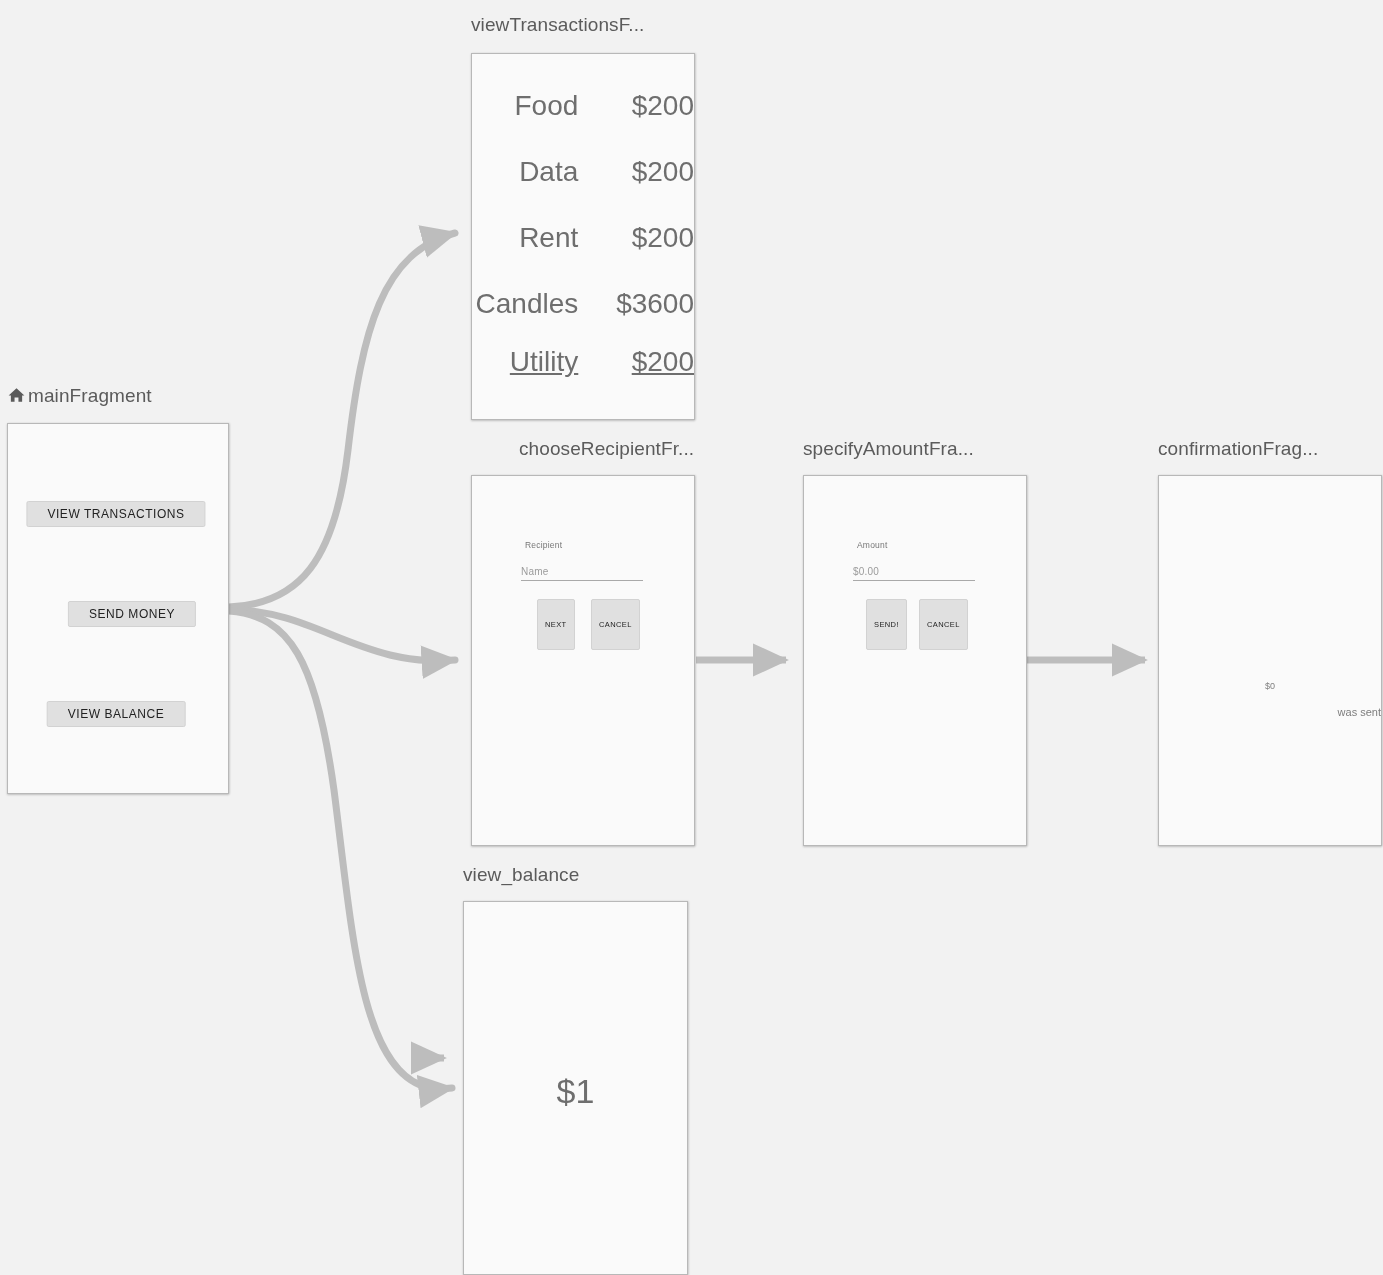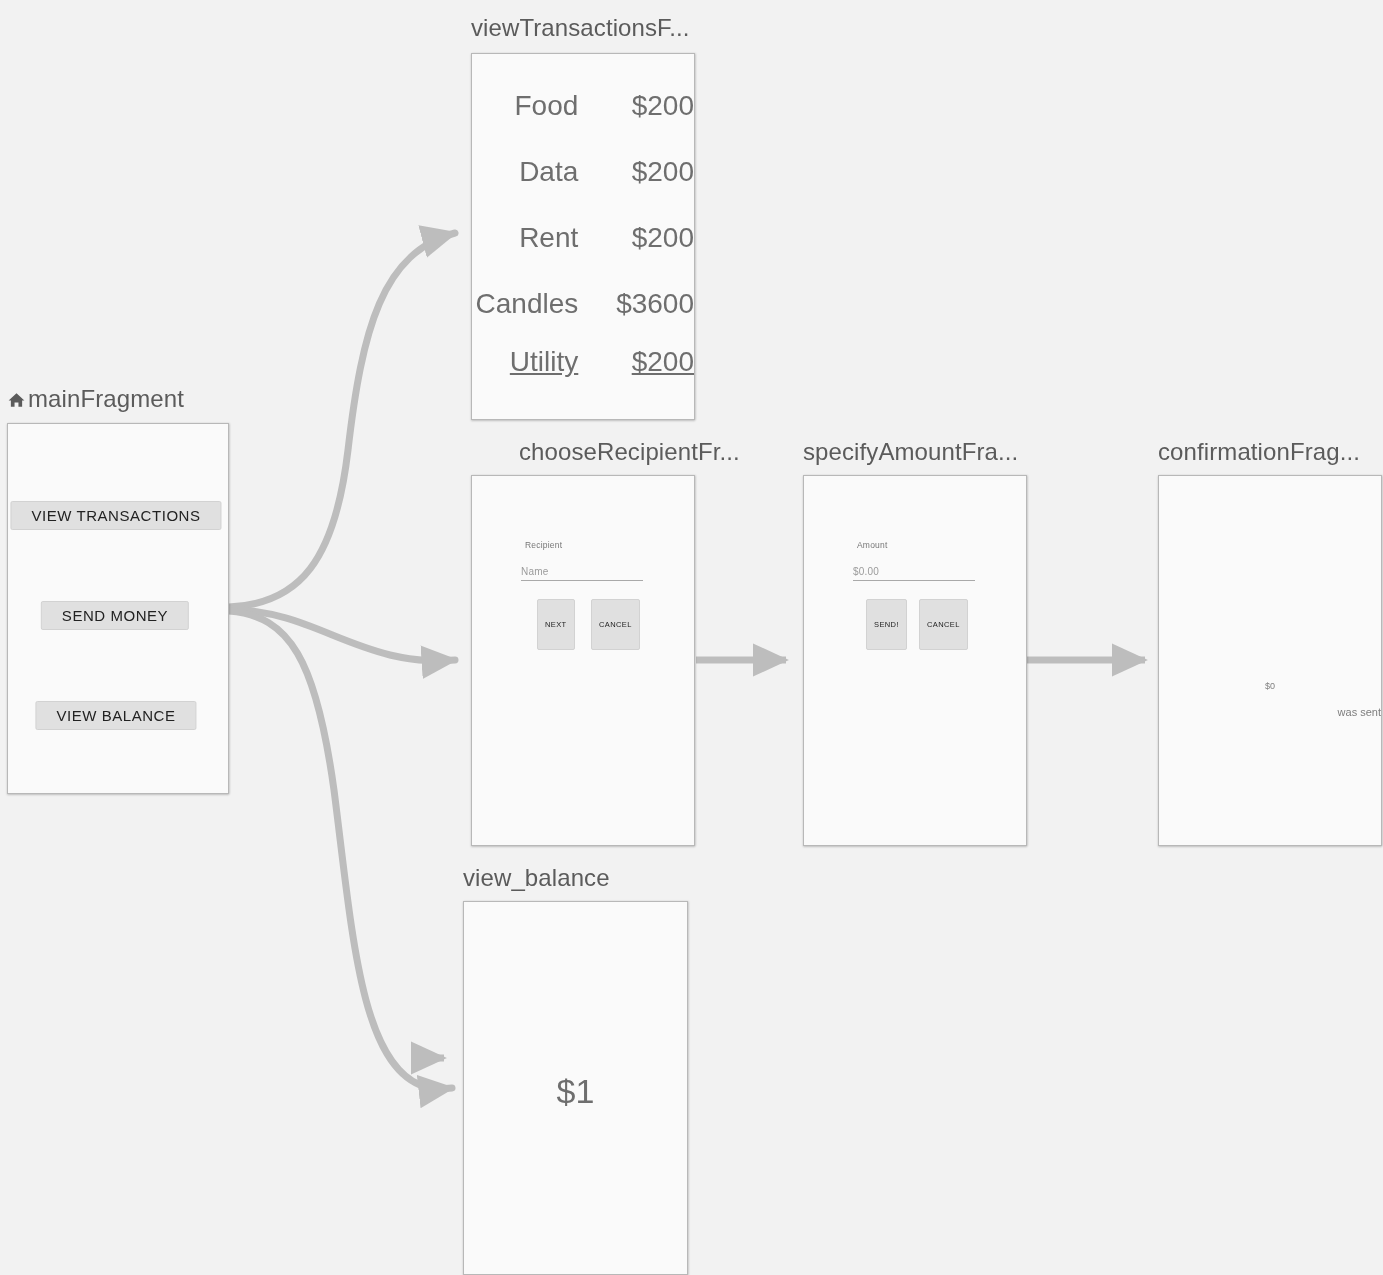--- a/index.html
+++ b/index.html
@@ -19,21 +19,21 @@
   #canvas {
     position: absolute;
     left: 0; top: 0;
     width: 1383px;
     height: 1275px;
   }
 
   
   .dest-label {
     position: absolute;
-    font-size: 24px;
+    font-size: 19px;
     color: #5b5b5b;
     font-family: "Liberation Sans", sans-serif;
     white-space: nowrap;
     letter-spacing: 0.1px;
   }
   .dest-label .home-ico {
     display: inline-block;
     vertical-align: -2px;
     margin-right: 2px;
   }
@@ -54,21 +54,21 @@
     background: #e0e0e0;
     border: 1px solid #d2d2d2;
     border-radius: 2px;
     color: #222;
     text-align: center;
     white-space: nowrap;
     box-sizing: border-box;
     font-family: "Liberation Sans", sans-serif;
   }
   .btn-lg {
-    font-size: 15px;
+    font-size: 12px;
     letter-spacing: 0.55px;
     padding: 5px 20px;
     font-weight: 500;
     transform: translateX(-50%);
   }
   .btn-sm {
     font-size: 7.5px;
     letter-spacing: 0.4px;
     padding: 20px 7px;
     font-weight: 500;
@@ -168,21 +168,21 @@
   <div class="dest-label" style="left:7px; top:385px;">
     <span class="home-ico">
       <svg width="19" height="18" viewBox="0 0 24 24" aria-hidden="true">
         <path d="M12 3 L22.5 12.6 L19.5 12.6 L19.5 21 L14.6 21 L14.6 15.3 L9.4 15.3 L9.4 21 L4.5 21 L4.5 12.6 L1.5 12.6 Z" fill="#5b5b5b"></path>
       </svg>
     </span><span>mainFragment</span>
   </div>
 
   <div class="panel" style="left:7px; top:423px; width:222px; height:371px;">
     <div class="mat-btn btn-lg" style="left:108px; top:77px;">VIEW TRANSACTIONS</div>
-    <div class="mat-btn btn-lg" style="left:107px; top:177px;">SEND MONEY</div>
+    <div class="mat-btn btn-lg" style="left:124px; top:177px;">SEND MONEY</div>
     <div class="mat-btn btn-lg" style="left:108px; top:277px;">VIEW BALANCE</div>
   </div>
 
   <div class="dest-label" style="left:471px; top:14px;">
     <span>viewTransactionsF...</span>
   </div>
 
   <div class="panel" style="left:471px; top:53px; width:224px; height:367px;">
     <div class="txn-row" style="top:37px;">
       <span class="txn-name">Food</span>

